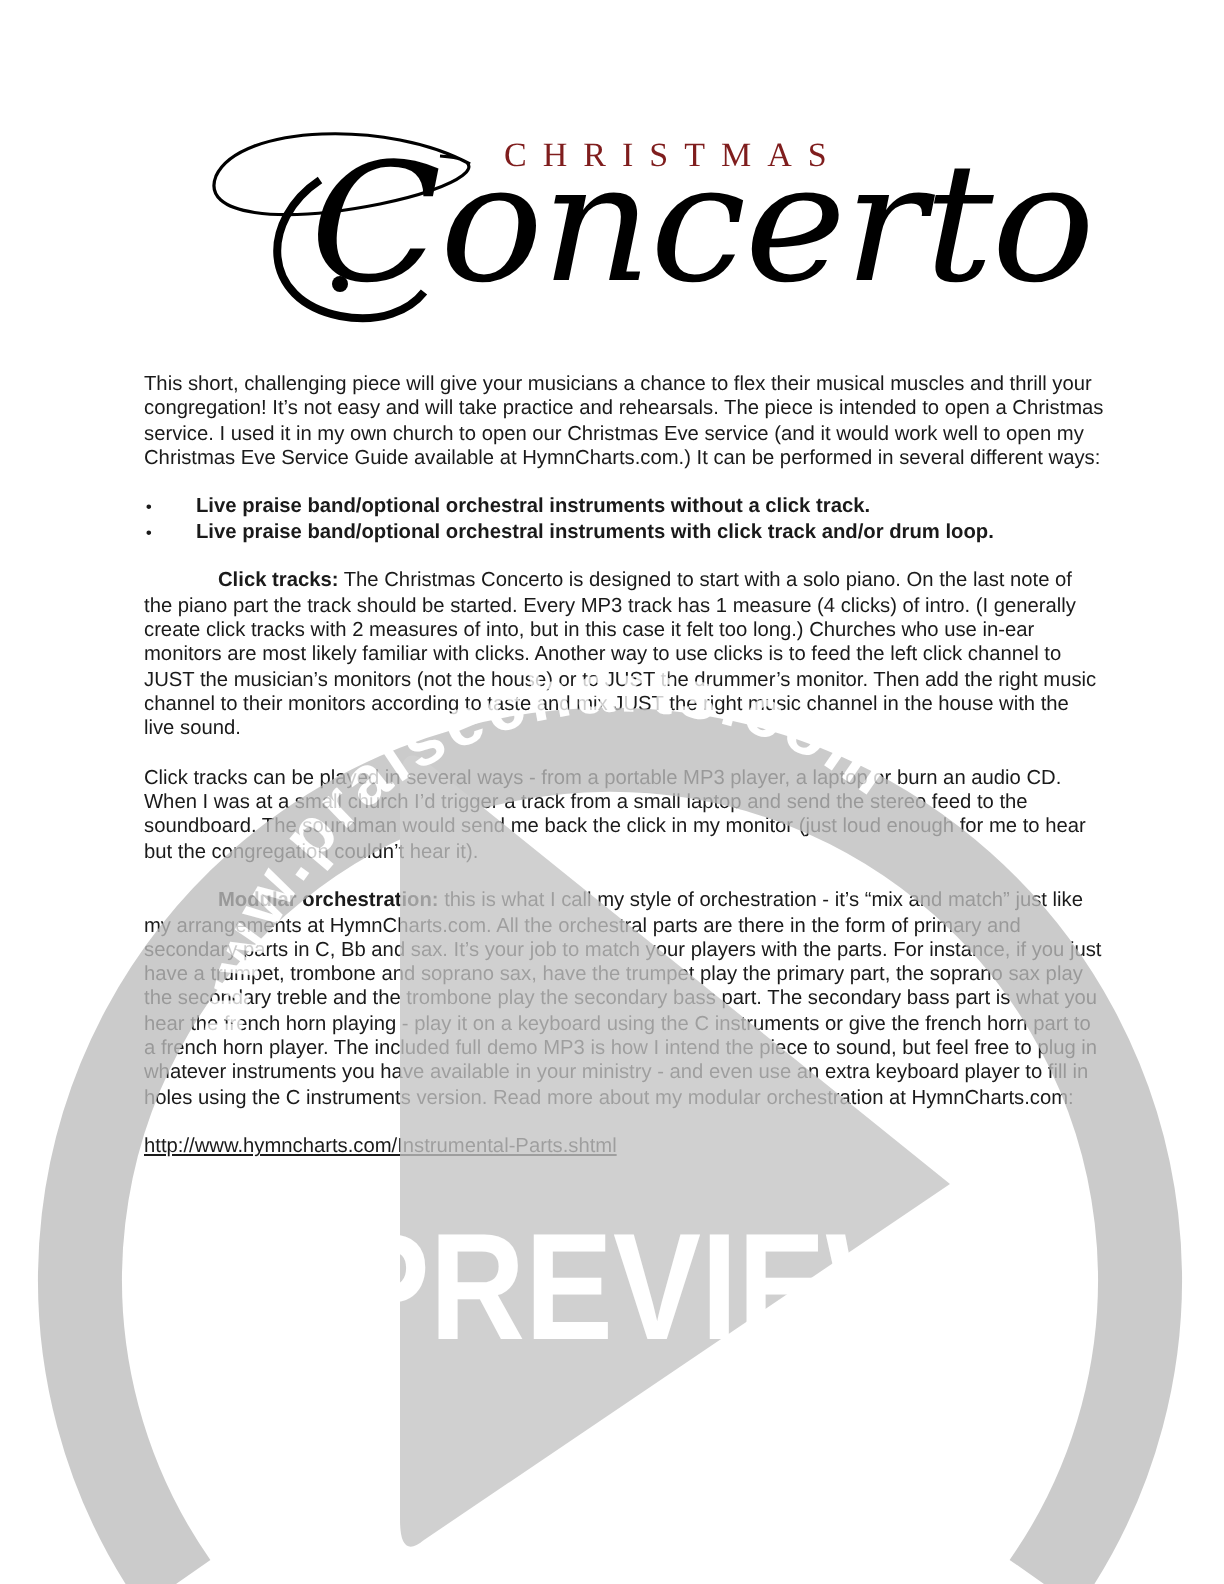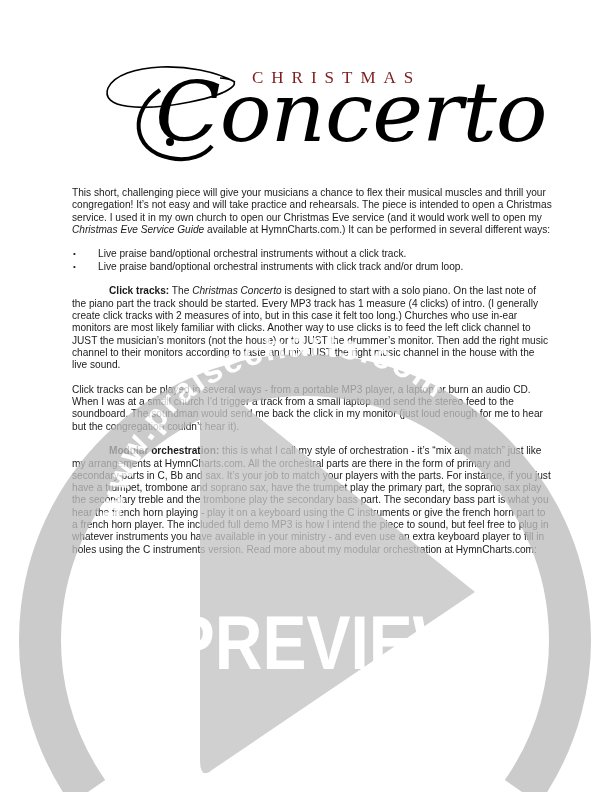--- a/index.html
+++ b/index.html
@@ -5,24 +5,24 @@
     html, body { margin: 0; padding: 0; background: #ffffff; }
     body { width: 612px; height: 792px; position: relative; overflow: hidden; font-family: "Liberation Sans", sans-serif; color: #111; }
     .page { position: absolute; left: 0; top: 0; width: 612px; height: 792px; }
     .title-wrap { position: absolute; left: 100px; top: 50px; width: 420px; height: 120px; }
     .title-small { position: absolute; left: 152px; top: 18px; font-family: "Liberation Serif", serif; font-size: 17px; letter-spacing: 8px; color: #7f1d1d; }
     .title-big { position: absolute; left: 0px; top: 22px; font-family: "DejaVu Serif", serif; font-style: italic; font-size: 82px; color: #000; letter-spacing: -1px; line-height: 1; transform: scaleX(1.05); transform-origin: left top; }
     .title-swirl { position: absolute; left: 0; top: 0; }
     .body { position: absolute; left: 72px; top: 187px; width: 480px; font-size: 10.15px; line-height: 12.3px; color: #1a1a1a; }
     .body p { margin: 0 0 12.3px 0; }
     .body ul { margin: 0 0 12.3px 0; padding: 0 0 0 14px; list-style: none; }
-    .body li { position: relative; padding-left: 12px; }
+    .body li { position: relative; padding-left: 12px; font-weight: bold; }
     .body li::before { content: "•"; position: absolute; left: -13px; font-size: 8px; }
     .b { font-weight: bold; margin-left: 37px; }
-    .i { font-style: italic; }
+    .i { }
     .link { text-decoration: underline; }
     .watermark { position: absolute; left: 0; top: 0; width: 612px; height: 792px; pointer-events: none; }
   </style>
 </head>
 <body>
 
 <div class="page">
 
   <div class="title-wrap">
     <svg class="title-swirl" width="420" height="120" viewBox="0 0 420 120">
@@ -41,20 +41,21 @@
       <li>Live praise band/optional orchestral instruments without a click track.</li>
       <li>Live praise band/optional orchestral instruments with click track and/or drum loop.</li>
     </ul>
 
     <p><span class="b">Click tracks:</span><span> The </span><span class="i">Christmas Concerto</span><span> is designed to start with a solo piano. On the last note of the piano part the track should be started. Every MP3 track has 1 measure (4 clicks) of intro. (I generally create click tracks with 2 measures of into, but in this case it felt too long.) Churches who use in-ear monitors are most likely familiar with clicks. Another way to use clicks is to feed the left click channel to JUST the musician’s monitors (not the house) or to JUST the drummer’s monitor. Then add the right music channel to their monitors according to taste and mix JUST the right music channel in the house with the live sound.</span></p>
 
     <p>Click tracks can be played in several ways - from a portable MP3 player, a laptop or burn an audio CD. When I was at a small church I’d trigger a track from a small laptop and send the stereo feed to the soundboard. The soundman would send me back the click in my monitor (just loud enough for me to hear but the congregation couldn’t hear it).</p>
 
     <p><span class="b">Modular orchestration:</span><span> this is what I call my style of orchestration - it’s “mix and match” just like my arrangements at HymnCharts.com. All the orchestral parts are there in the form of primary and secondary parts in C, Bb and sax. It’s your job to match your players with the parts. For instance, if you just have a trumpet, trombone and soprano sax, have the trumpet play the primary part, the soprano sax play the secondary treble and the trombone play the secondary bass part. The secondary bass part is what you hear the french horn playing - play it on a keyboard using the C instruments or give the french horn part to a french horn player. The included full demo MP3 is how I intend the piece to sound, but feel free to plug in whatever instruments you have available in your ministry - and even use an extra keyboard player to fill in holes using the C instruments version. Read more about my modular orchestration at HymnCharts.com:</span></p>
 
+    <p><span class="link">http://www.hymncharts.com/Instrumental-Parts.shtml</span></p>
 
 
   </div>
 
   <svg class="watermark" width="612" height="792" viewBox="0 0 612 792">
     <defs>
       <path id="wm-arc" d="M 120 520 A 195 195 0 0 1 490 470"></path>
     </defs>
     <g opacity="0.78">
       <path d="M 88 792 A 265 265 0 1 1 522 792" fill="none" stroke="#bdbdbd" stroke-width="42"></path>

